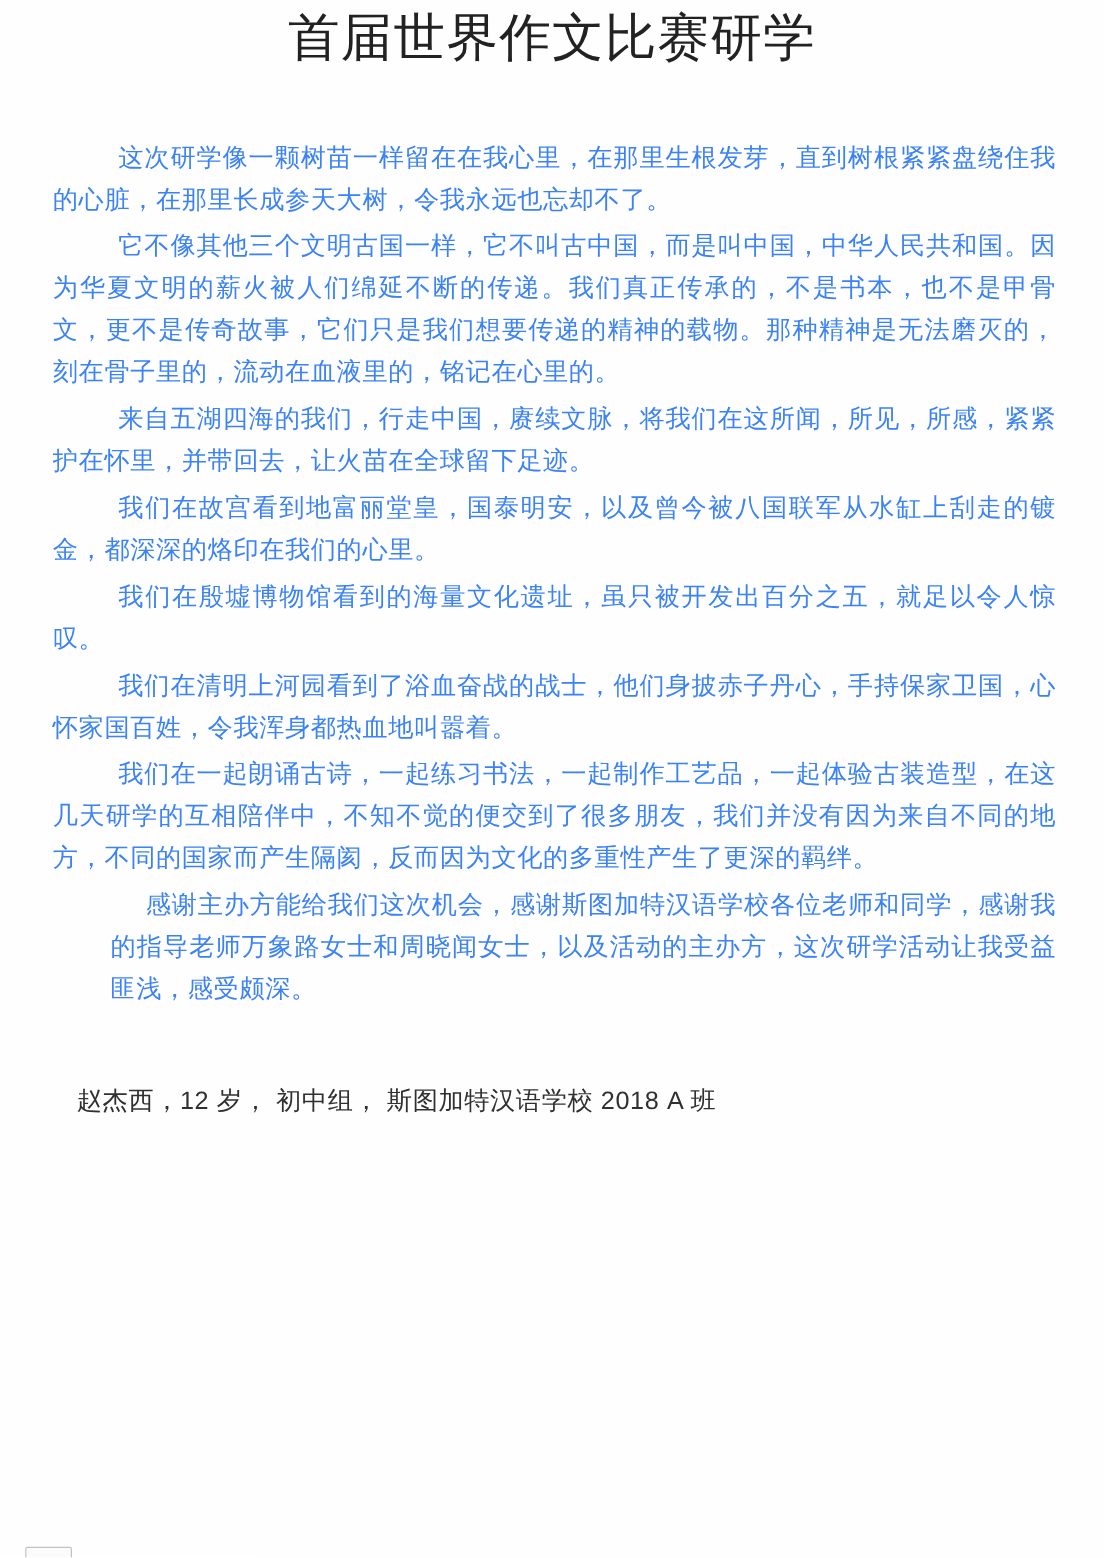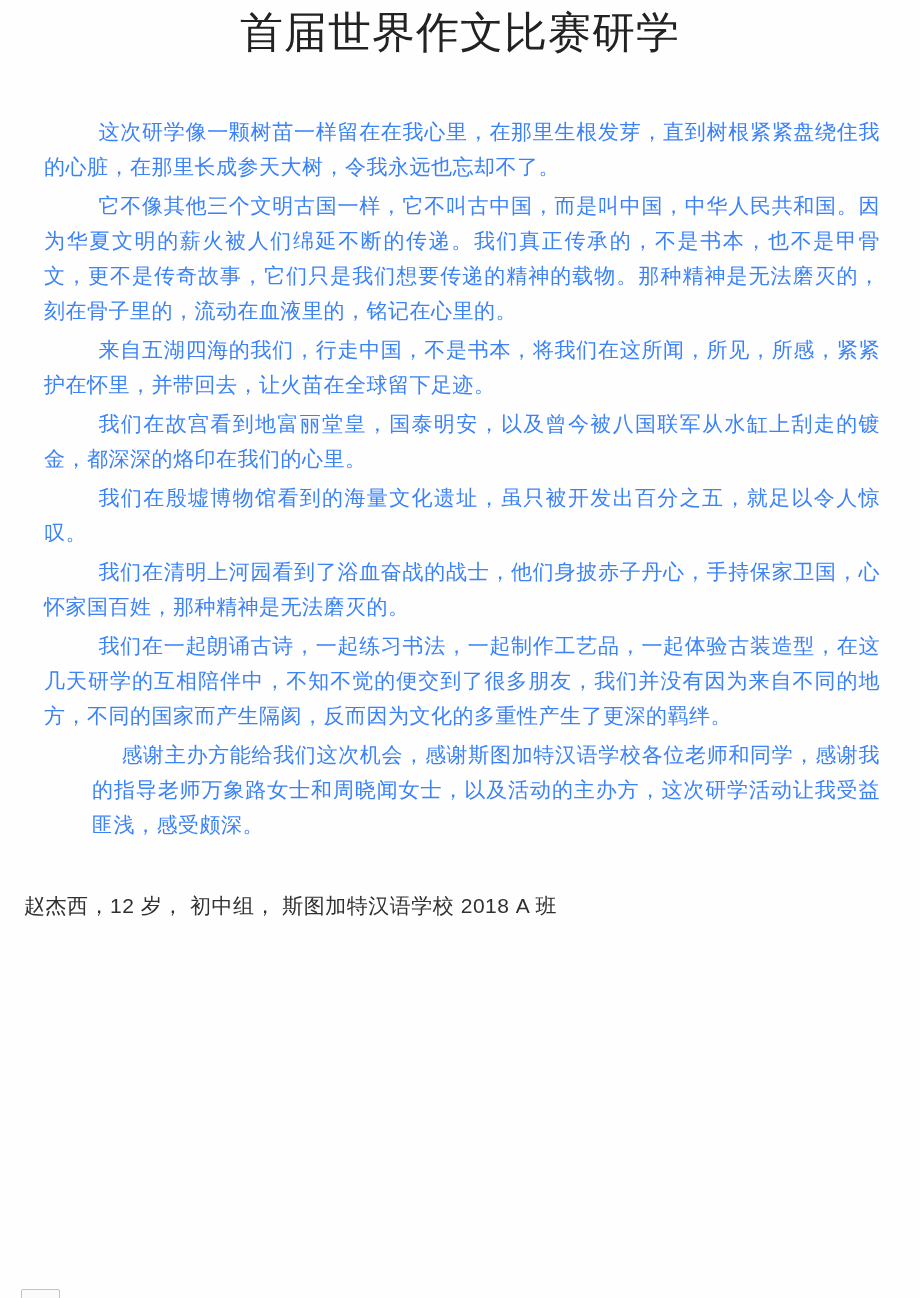--- a/index.html
+++ b/index.html
@@ -37,22 +37,22 @@
     text-justify: inter-ideograph;
     letter-spacing: 0.5px;
     text-indent: 2.6em;
     color: #3b82f6;
   }
   .essay-body p.small-indent {
     text-indent: 1.4em;
     margin-left: 48px;
   }
   .byline {
-    margin: 0;
-    padding: 44px 40px 0 24px;
+    margin: 16px;
+    padding: 44px 40px 0 48px;
     font-size: 21px;
     line-height: 32px;
     letter-spacing: 0.5px;
     color: #303030;
   }
   .edge-artifact {
     position: absolute;
     left: 21px;
     bottom: -7px;
     width: 37px;
@@ -65,24 +65,24 @@
 </head>
 <body>
 
 <div class="page">
 
   <h1 class="doc-title">首届世界作文比赛研学</h1>
 
   <div class="essay-body">
     <p>这次研学像一颗树苗一样留在在我心里，在那里生根发芽，直到树根紧紧盘绕住我的心脏，在那里长成参天大树，令我永远也忘却不了。</p>
     <p>它不像其他三个文明古国一样，它不叫古中国，而是叫中国，中华人民共和国。因为华夏文明的薪火被人们绵延不断的传递。我们真正传承的，不是书本，也不是甲骨文，更不是传奇故事，它们只是我们想要传递的精神的载物。那种精神是无法磨灭的，刻在骨子里的，流动在血液里的，铭记在心里的。</p>
-    <p>来自五湖四海的我们，行走中国，不是书本，将我们在这所闻，所见，所感，紧紧护在怀里，并带回去，让火苗在全球留下足迹。</p>
+    <p>来自五湖四海的我们，行走中国，赓续文脉，将我们在这所闻，所见，所感，紧紧护在怀里，并带回去，让火苗在全球留下足迹。</p>
     <p>我们在故宫看到地富丽堂皇，国泰明安，以及曾今被八国联军从水缸上刮走的镀金，都深深的烙印在我们的心里。</p>
     <p>我们在殷墟博物馆看到的海量文化遗址，虽只被开发出百分之五，就足以令人惊叹。</p>
-    <p>我们在清明上河园看到了浴血奋战的战士，他们身披赤子丹心，手持保家卫国，心怀家国百姓，那种精神是无法磨灭的。</p>
+    <p>我们在清明上河园看到了浴血奋战的战士，他们身披赤子丹心，手持保家卫国，心怀家国百姓，令我浑身都热血地叫嚣着。</p>
     <p>我们在一起朗诵古诗，一起练习书法，一起制作工艺品，一起体验古装造型，在这几天研学的互相陪伴中，不知不觉的便交到了很多朋友，我们并没有因为来自不同的地方，不同的国家而产生隔阂，反而因为文化的多重性产生了更深的羁绊。</p>
     <p class="small-indent">感谢主办方能给我们这次机会，感谢斯图加特汉语学校各位老师和同学，感谢我的指导老师万象路女士和周晓闻女士，以及活动的主办方，这次研学活动让我受益匪浅，感受颇深。</p>
   </div>
 
   <p class="byline">赵杰西，12 岁， 初中组， 斯图加特汉语学校 2018 A 班</p>
 
   <div class="edge-artifact"></div>
 
 </div>
 

